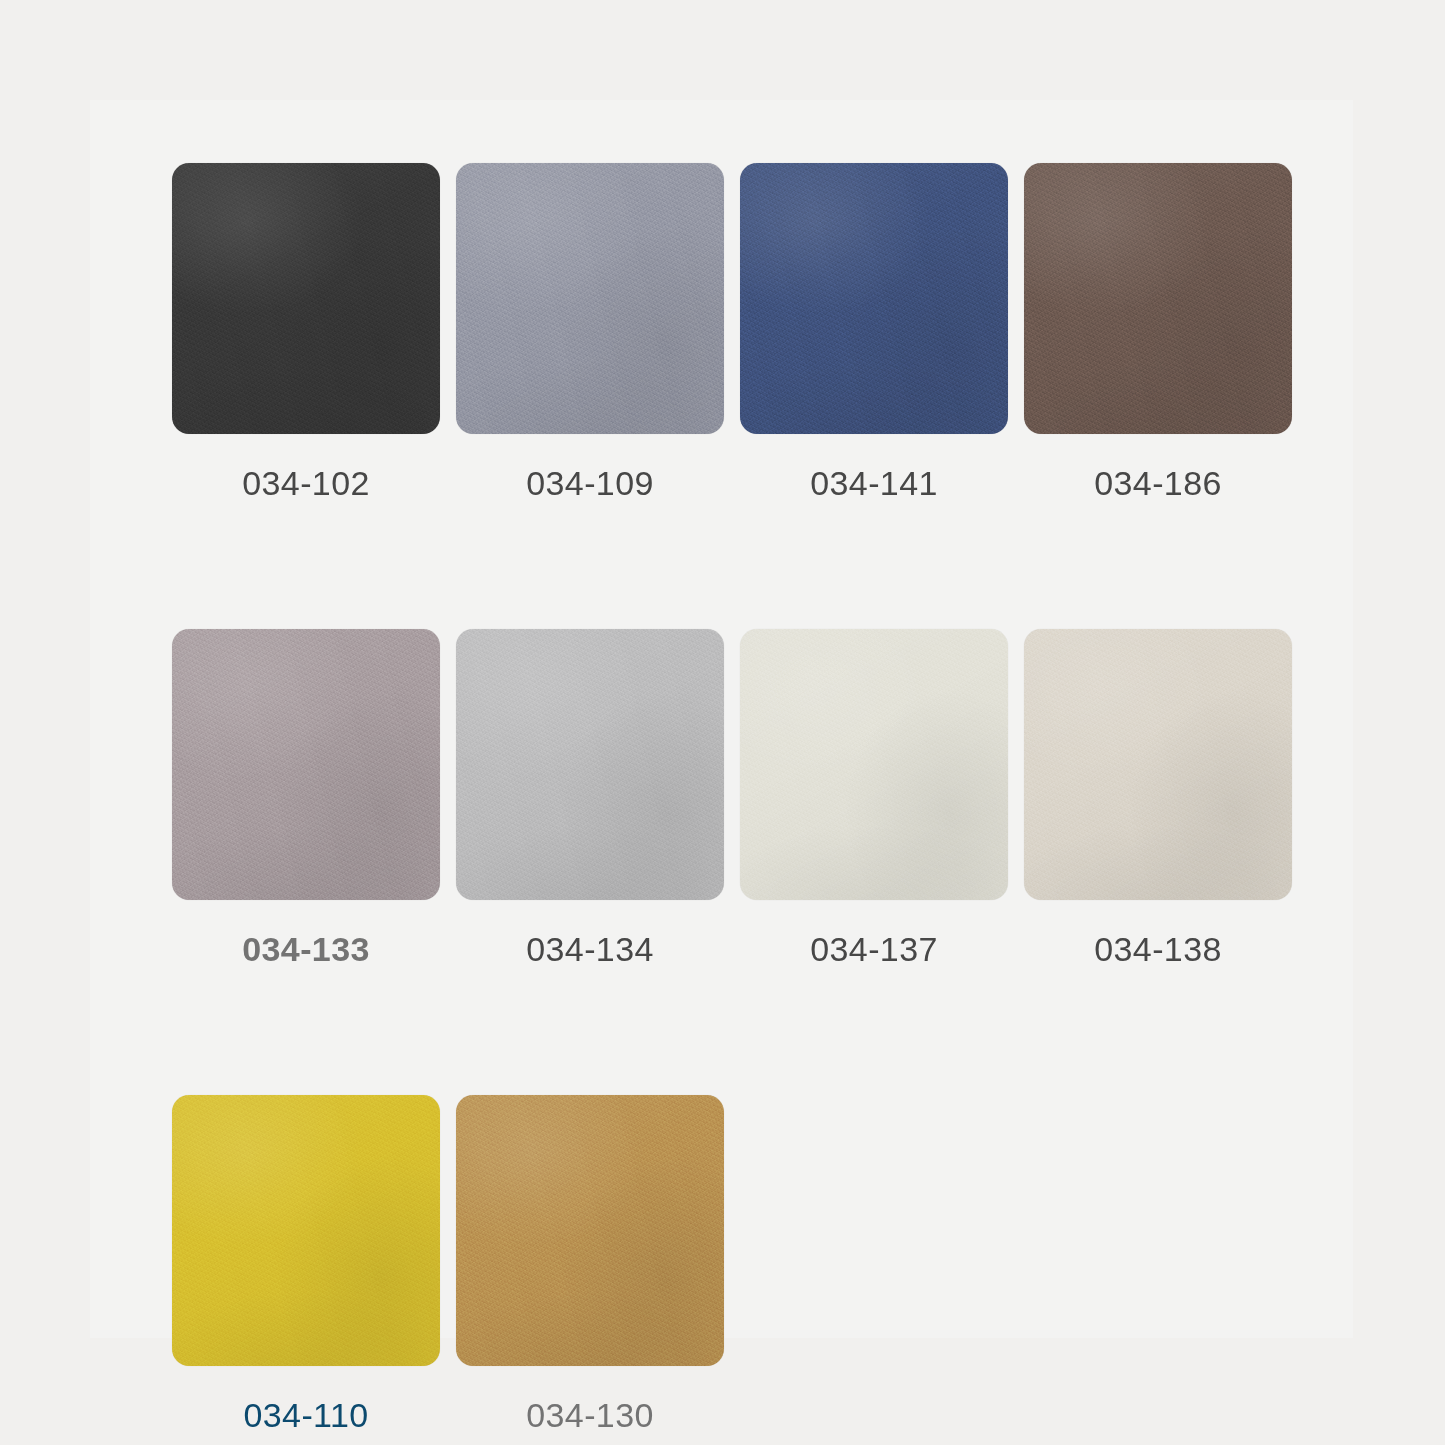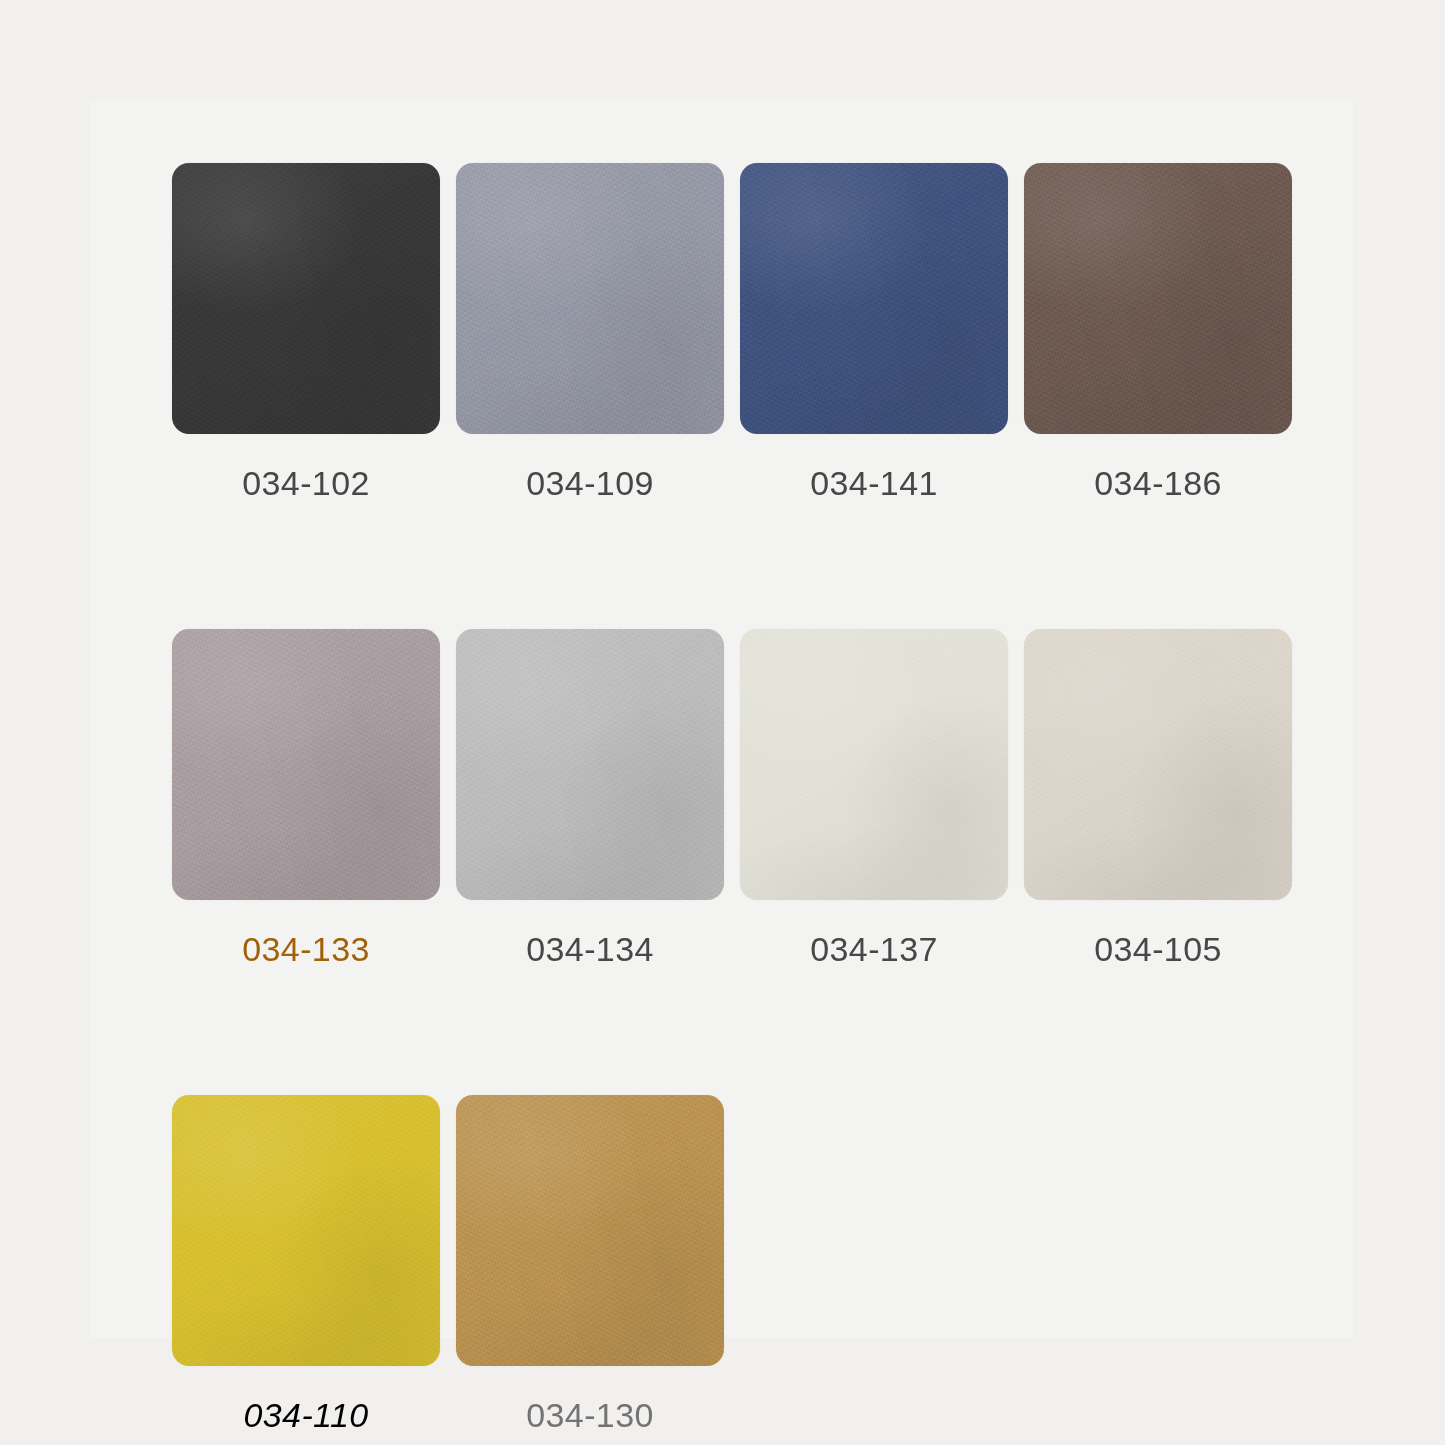--- a/index.html
+++ b/index.html
@@ -127,41 +127,41 @@
         <div class="swatch-label" style="color: rgb(71, 71, 71);">034-141</div>
       </div>
 
       <div class="swatch-cell">
         <div class="swatch-chip" style="background-color: rgb(110, 90, 81);"></div>
         <div class="swatch-label" style="color: rgb(71, 71, 71);">034-186</div>
       </div>
 
       <div class="swatch-cell">
         <div class="swatch-chip" style="background-color: rgb(169, 158, 161);"></div>
-        <div class="swatch-label" style="color: #a16207;">034-133</div>
+        <div class="swatch-label" style="color: #737373; font-weight: bold;">034-133</div>
       </div>
 
       <div class="swatch-cell">
         <div class="swatch-chip" style="background-color: rgb(189, 189, 190);"></div>
         <div class="swatch-label" style="color: rgb(71, 71, 71); text-align: center;">034-134</div>
       </div>
 
       <div class="swatch-cell">
         <div class="swatch-chip" style="background-color: rgb(227, 226, 216);"></div>
         <div class="swatch-label" style="color: rgb(71, 71, 71);">034-137</div>
       </div>
 
       <div class="swatch-cell">
         <div class="swatch-chip" style="background-color: rgb(220, 214, 203);"></div>
-        <div class="swatch-label" style="color: rgb(71, 71, 71);">034-105</div>
+        <div class="swatch-label" style="color: rgb(71, 71, 71);">034-138</div>
       </div>
 
       <div class="swatch-cell">
         <div class="swatch-chip" style="background-color: rgb(216, 192, 47);"></div>
-        <div class="swatch-label" style="color: #000000; font-style: italic;">034-110</div>
+        <div class="swatch-label" style="color: #0c4a6e;">034-110</div>
       </div>
 
 
 
       <div class="swatch-cell">
         <div class="swatch-chip" style="background-color: rgb(187, 147, 82);"></div>
         <div class="swatch-label" style="color: #737373;">034-130</div>
       </div>
 
     </div>

